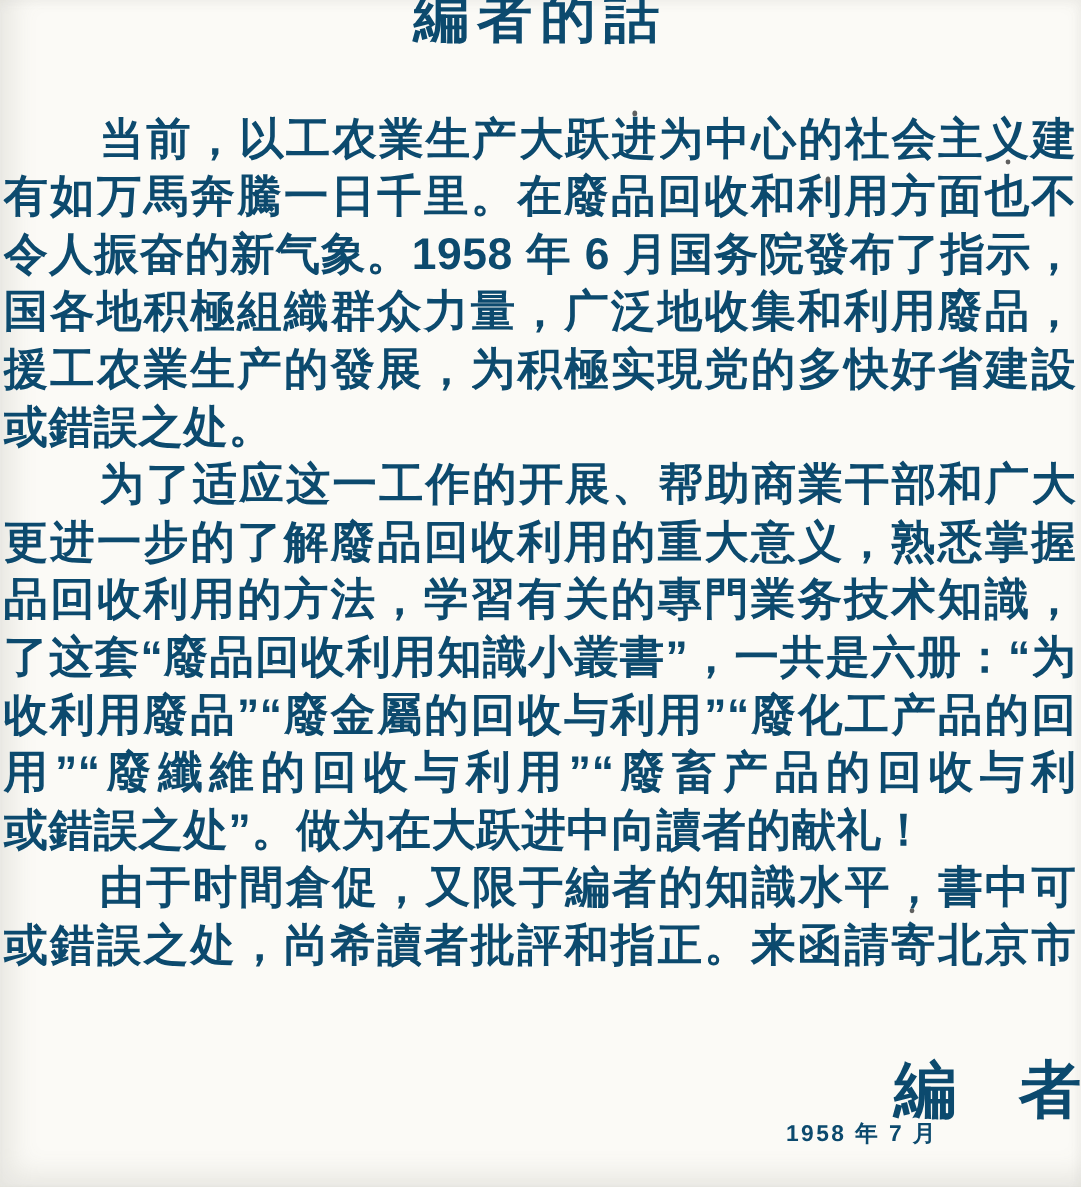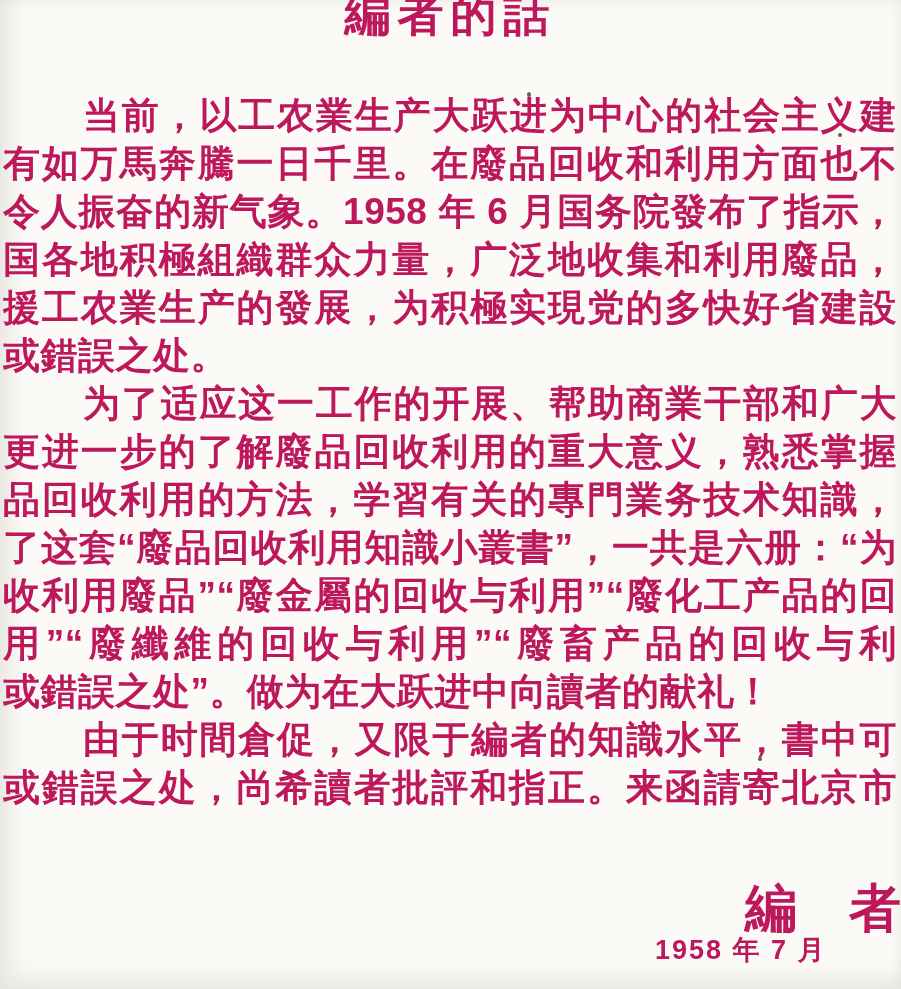--- a/index.html
+++ b/index.html
@@ -6,21 +6,21 @@
     margin: 0;
     padding: 0;
     background: #e9e8e4;
   }
   .page {
     position: relative;
     width: 901px;
     height: 989px;
     margin: 0 auto;
     background: #fbfaf6;
-    color: #be185d;
+    color: #0c4a6e;
     overflow: hidden;
     font-family: "Liberation Sans", "DejaVu Sans", sans-serif;
     box-shadow: inset 10px -10px 22px rgba(110,110,100,0.14),
                 inset -3px 3px 8px rgba(110,110,100,0.06);
   }
   .title {
     position: absolute;
     top: -11px;
     left: 0;
     right: 0;
@@ -59,21 +59,21 @@
     padding-left: 255px;
     text-align: right;
     font-size: 52px;
     font-weight: bold;
     white-space: pre;
   }
   .date {
     position: absolute;
     top: 932px;
     left: 655px;
-    font-size: 27px;
+    font-size: 19px;
     font-weight: bold;
     letter-spacing: 2px;
     white-space: nowrap;
     text-align: center;
   }
   .speck {
     position: absolute;
     background: #2c2c2c;
     border-radius: 50%;
     opacity: 0.75;

